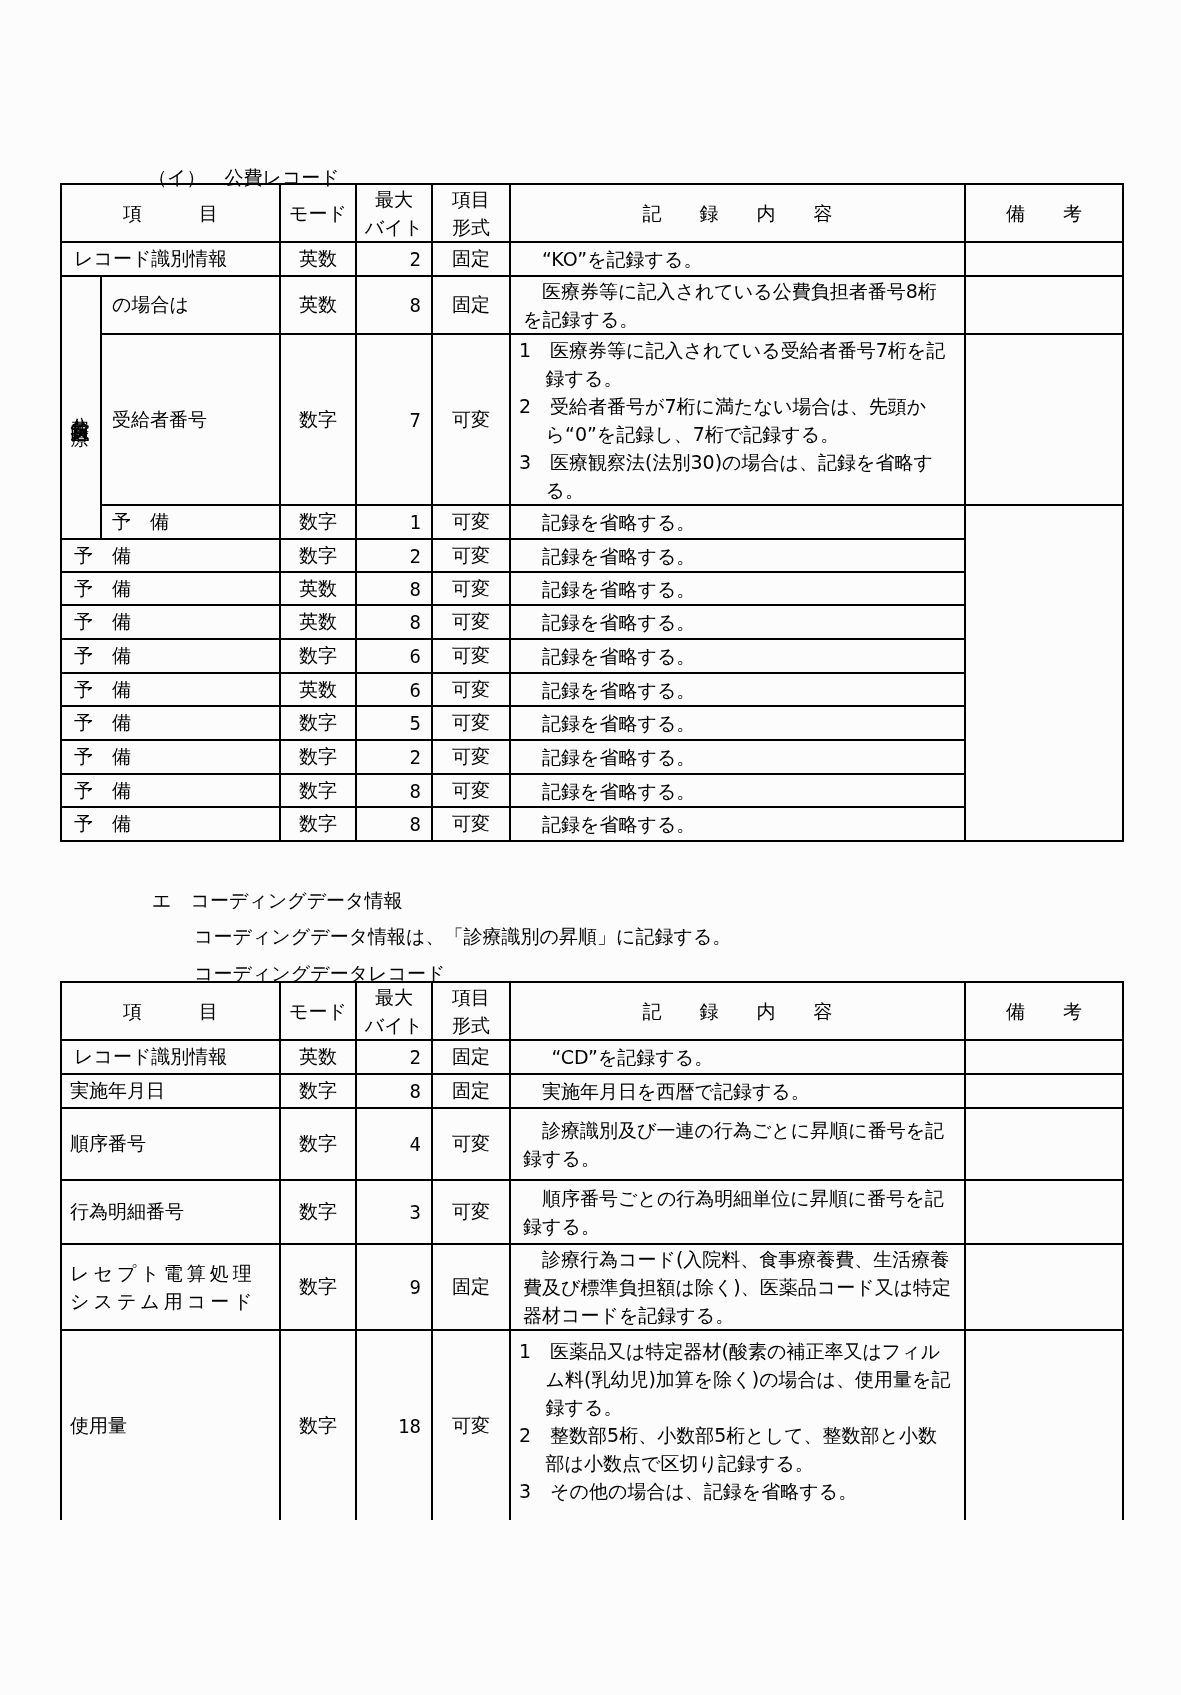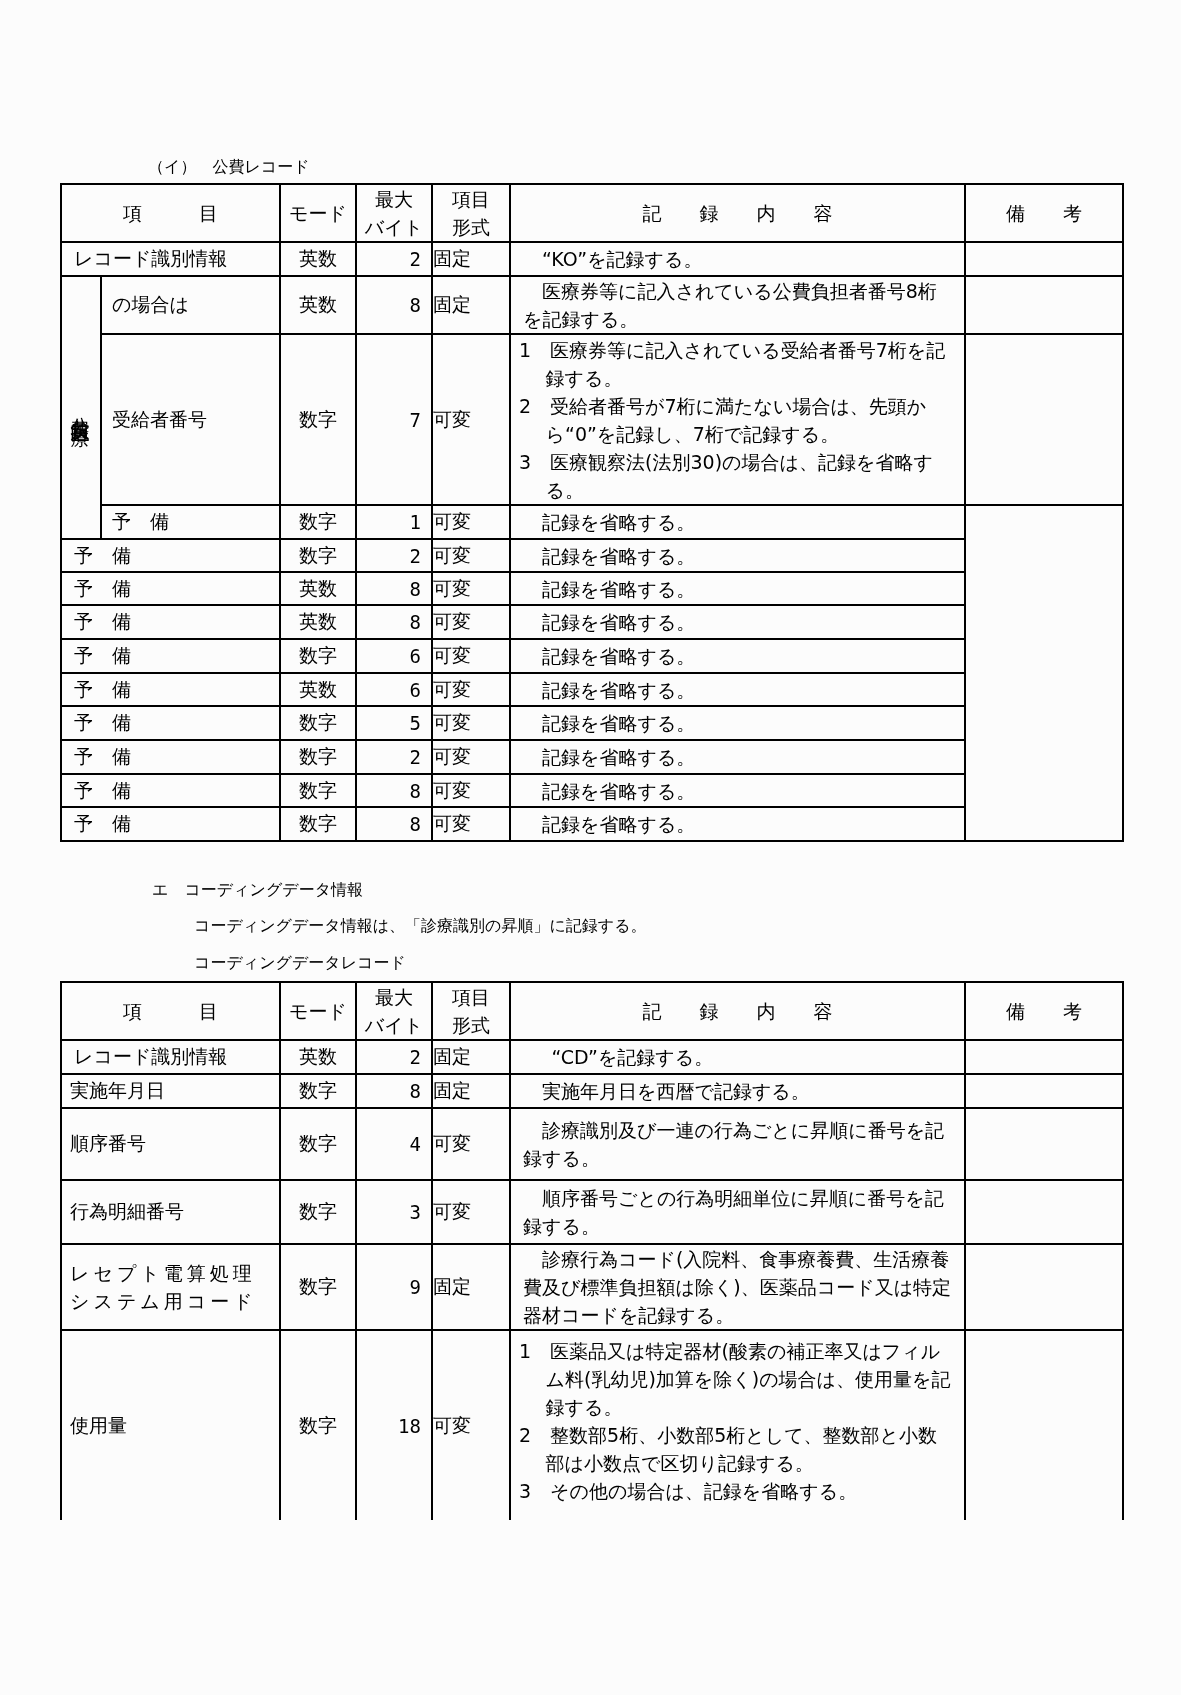--- a/index.html
+++ b/index.html
@@ -1,25 +1,25 @@
 <!DOCTYPE html>
 <html><head>
 <meta charset="utf-8">
 <style>
   html, body { margin:0; padding:0; background:#fcfcfc; }
   body { width:1181px; height:1695px; position:relative; overflow:hidden;
          font-family:"DejaVu Sans", "Liberation Sans", sans-serif; color:#000; }
-  .abs { position:absolute; white-space:nowrap; font-size:16px; line-height:22px; }
+  .abs { position:absolute; white-space:nowrap; font-size:19px; line-height:22px;margin-top:10px; }
   table.rec { position:absolute; left:60px; border-collapse:collapse; table-layout:fixed; font-size:19px; }
   table.rec td { border:2px solid #000; padding:0; vertical-align:middle; overflow:hidden; }
   .c-item { text-align:left; padding-left:12px !important; white-space:nowrap; }
   .c-sub { padding-left:10px !important; white-space:nowrap; }
   .c-mode { text-align:center; }
   .c-bytes { text-align:right; padding-right:10px !important; font-family:"DejaVu Sans Mono", monospace; }
-  .c-fmt { text-align:left; }
+  .c-fmt { text-align:center; }
   .c-content { padding-left:12px !important; padding-right:8px !important; line-height:28px; white-space:normal; }
   .c-content .para { text-indent:1em; }
   .c-content .num { padding-left:1.4em; text-indent:-1.4em; }
   .hdr { text-align:center; line-height:28px; }
   .vert { writing-mode:vertical-rl; text-orientation:upright; letter-spacing:2px; margin:0 auto; }
   table.rec2 td.open-bottom { border-bottom:none; }
 </style>
 </head>
 <body>
 

